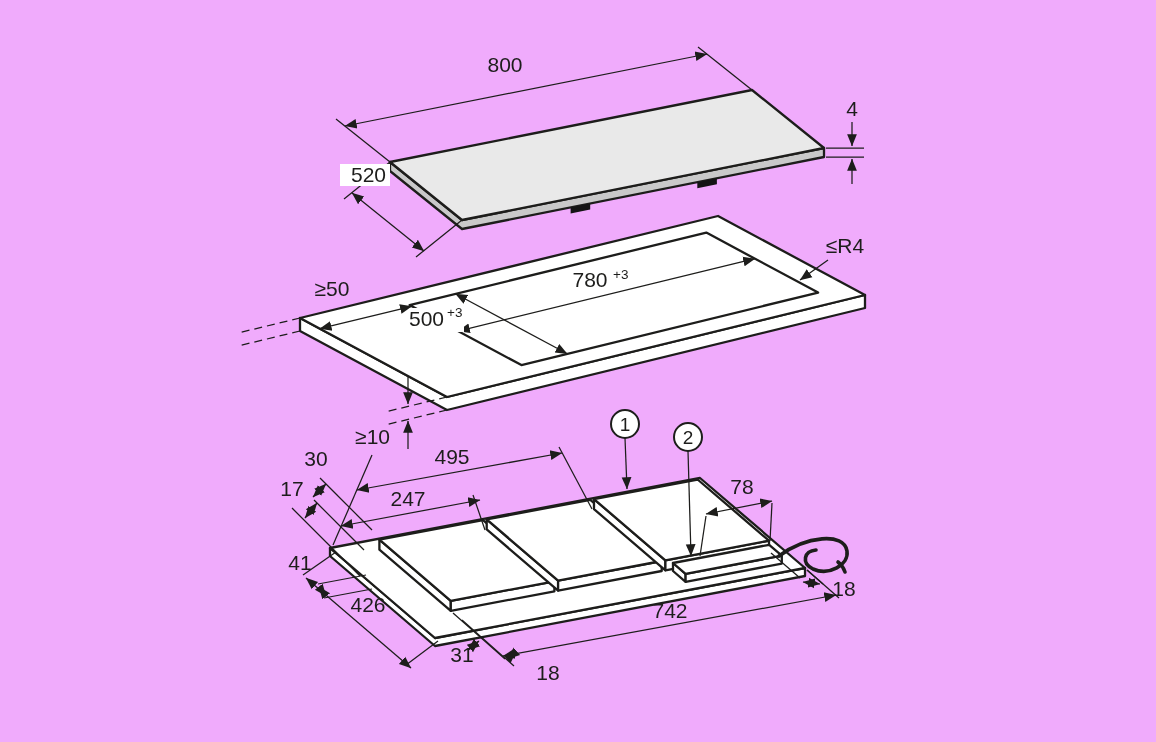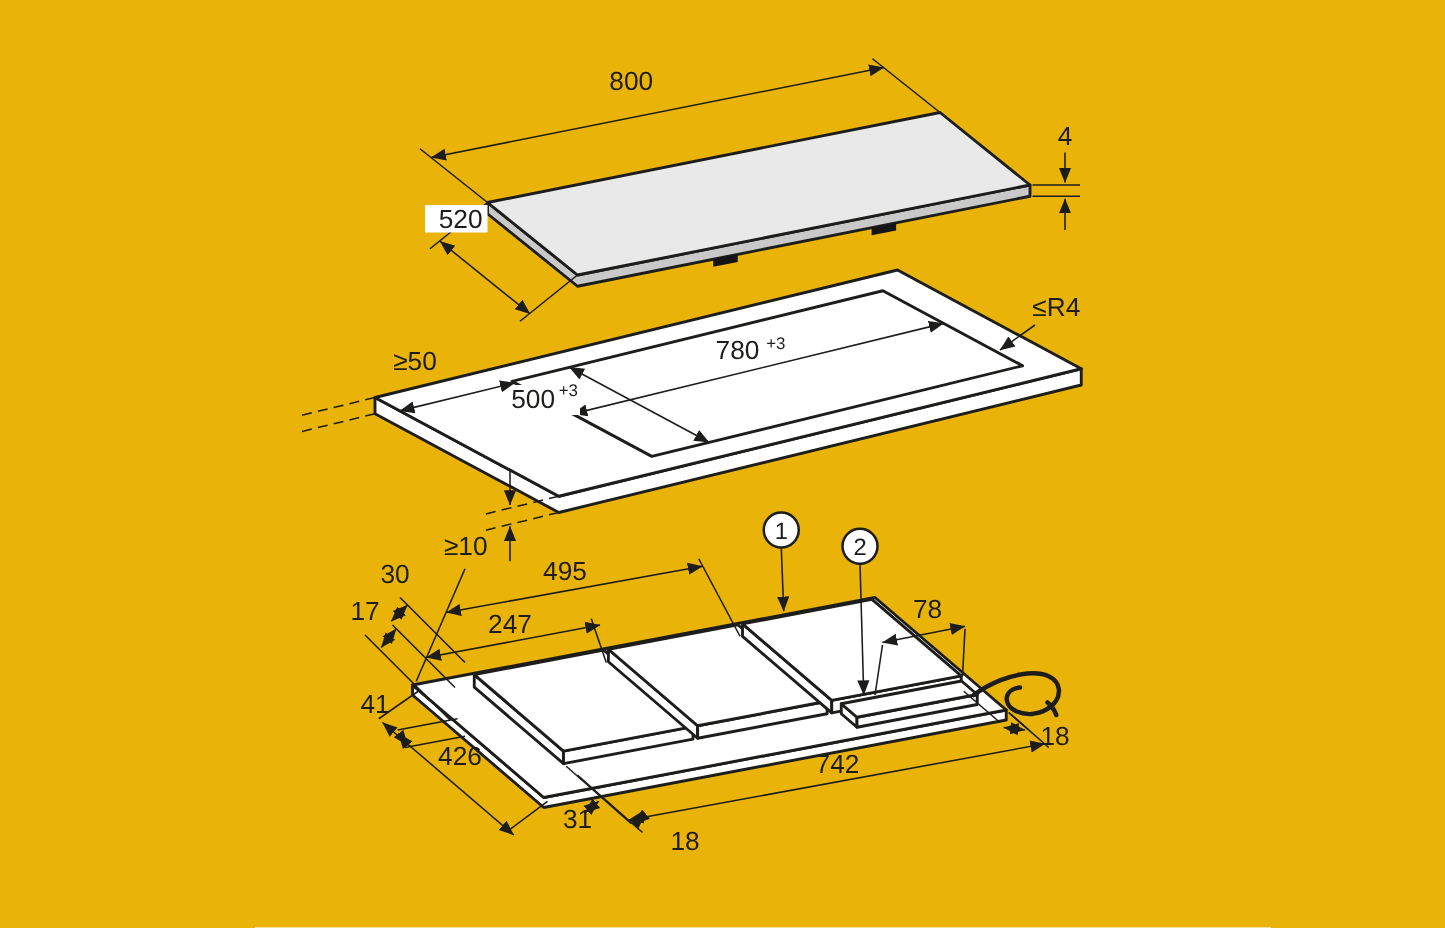--- a/index.html
+++ b/index.html
@@ -1,16 +1,16 @@
 <!DOCTYPE html>
 <html><head>
 <meta charset="utf-8">
 <style>
   html,body { margin:0; padding:0; background:#ffffff; }
-  .stage { position:relative; width:1156px; height:742px; background:#eab308; overflow:hidden; }
+  .stage { position:relative; width:1156px; height:742px; background:#f0abfc; overflow:hidden; }
   svg { display:block; }
   .outl { fill:#ffffff; stroke:#1d1d1b; stroke-width:2.3; stroke-linejoin:round; }
   .surf { fill:#e9e9e9; }
   .bandfill { fill:#c9c9c9; }
   .tab  { fill:#141414; stroke:none; }
   .thin { fill:none; stroke:#1d1d1b; stroke-width:1.25; }
   .dsh  { fill:none; stroke:#1d1d1b; stroke-width:1.25; stroke-dasharray:8 5; }
   .cable{ fill:none; stroke:#1d1d1b; stroke-width:3.6; stroke-linecap:round; }
   .dtxt { font-family:"Liberation Sans", sans-serif; font-size:21px; fill:#1d1d1b; }
   .sup  { font-size:13.5px; }

